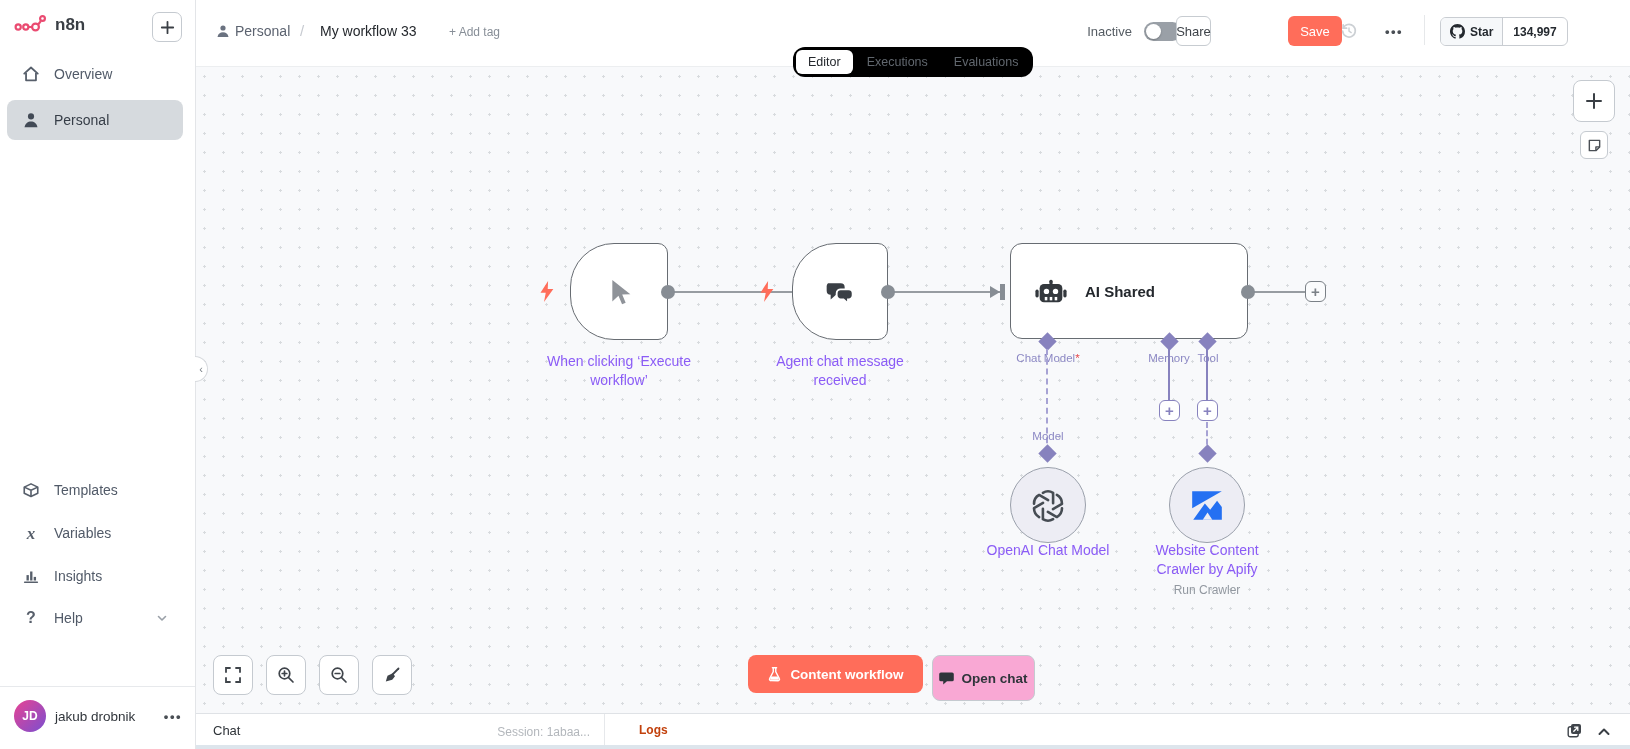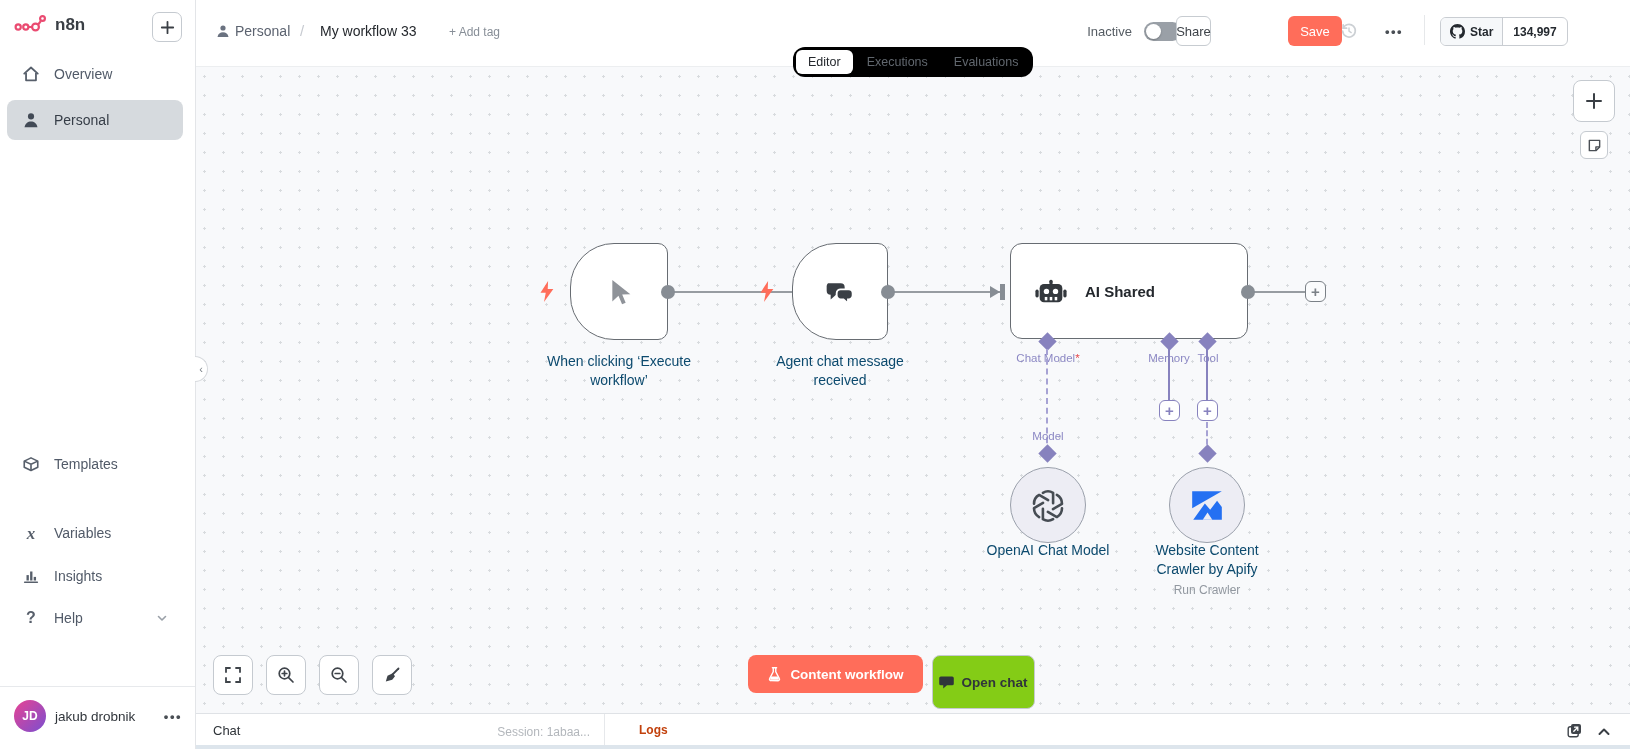--- a/index.html
+++ b/index.html
@@ -16,21 +16,21 @@
   .dot{width:14px;height:14px;border-radius:50%;background:#878d94;}
   .hline{height:2px;background:#979ca1;}
   .vlinep{width:2px;background:#8782be;}
   .dashp{width:0;border-left:2px dashed #a6a2d4;}
   .diamond{width:13px;height:13px;background:#8782be;transform:rotate(45deg);}
   .plusbox{width:21px;height:21px;border-radius:6px;background:#fff;display:flex;align-items:center;justify-content:center;
            font-size:15px;font-weight:700;line-height:1;box-sizing:border-box;cursor:pointer;}
   .plusbox.purple{border:1.7px solid #8782be;color:#8782be;}
   .plusbox.gray{border:1.7px solid #7b8187;color:#7b8187;background:#fbfcfd;}
   .portlbl{font-size:11.5px;color:#8c88c4;text-align:center;white-space:nowrap;}
-  .nodelbl{font-size:14px;line-height:19px;font-weight:500;color:#0c4a6e;text-align:center;}
+  .nodelbl{font-size:14px;line-height:19px;font-weight:500;color:#8b5cf6;text-align:center;}
   .sublbl{font-size:12px;color:#9298a0;text-align:center;}
   
   .sidebar{left:0;top:0;width:195px;height:749px;background:#fff;border-right:1px solid #e3e5e8;z-index:5;}
   .nav-item{position:absolute;left:7px;width:176px;height:40px;border-radius:8px;display:flex;align-items:center;gap:14px;
             padding:0 15px;box-sizing:border-box;color:#515a68;font-size:14px;cursor:pointer;}
   .nav-item.active{background:#d6dade;color:#363d47;}
   .nav-item .lbl{white-space:nowrap;}
   
   .tabpill{left:793px;top:47px;height:30px;background:#000000;border-radius:12px;display:flex;align-items:center;
            padding:0 3px;gap:2px;z-index:4;}
@@ -233,21 +233,21 @@
       </svg>
   </div>
 
   <button class="ab" style="left:748px;top:655px;width:175px;height:38px;background:#ff6d5a;border:none;border-radius:8px;color:#fff;font-size:13.5px;font-weight:700;display:flex;align-items:center;justify-content:center;gap:8px;cursor:pointer;font-family:'Liberation Sans',sans-serif;">
     <svg width="15" height="16" viewBox="0 0 18 18">
         <path d="M6.5 1.5h5M7.5 1.5v4.8l-4.3 8.3a1.6 1.6 0 0 0 1.4 2.4h8.8a1.6 1.6 0 0 0 1.4-2.4L10.5 6.3V1.5" fill="none" stroke="#fff" stroke-width="1.7" stroke-linecap="round" stroke-linejoin="round"></path>
         <path d="M5.2 12h7.6l1.3 2.6a.9.9 0 0 1-.8 1.3H4.7a.9.9 0 0 1-.8-1.3Z" fill="#fff"></path>
       </svg>
     <span>Content workflow</span>
   </button>
-  <button class="ab" style="left:932px;top:655px;width:103px;height:54px;background:#84cc16;border:1px solid #c5cad0;border-radius:8px;color:#30353b;font-size:13.5px;font-weight:700;display:flex;align-items:center;justify-content:center;gap:7px;cursor:pointer;font-family:'Liberation Sans',sans-serif;">
+  <button class="ab" style="left:932px;top:655px;width:103px;height:46px;background:#f9a8d4;border:1px solid #c5cad0;border-radius:8px;color:#30353b;font-size:13.5px;font-weight:700;display:flex;align-items:center;justify-content:center;gap:7px;cursor:pointer;font-family:'Liberation Sans',sans-serif;">
     <svg width="15" height="14" viewBox="0 0 16 15">
         <path d="M2 1.5h12a1.8 1.8 0 0 1 1.8 1.8v6a1.8 1.8 0 0 1-1.8 1.8H8.5L4.5 14.5v-3.4H2A1.8 1.8 0 0 1 .2 9.3v-6A1.8 1.8 0 0 1 2 1.5Z" fill="#2f343a"></path>
       </svg>
     <span>Open chat</span>
   </button>
 
   <div class="ab bbar"></div>
   <span class="ab" style="left:213px;top:723px;font-size:13px;font-weight:400;color:#2e3338;cursor:pointer;">Chat</span>
   <span class="ab" style="left:420px;top:725px;width:170px;text-align:right;font-size:12px;color:#b3b7bc;">Session: 1abaa...</span>
   <div class="ab" style="left:604px;top:714px;width:1px;height:35px;background:#e6e8eb;"></div>
@@ -293,21 +293,21 @@
       <span class="lbl">Overview</span>
     </div>
     <div class="nav-item active" style="top:100px;">
       <svg width="18" height="18" viewBox="0 0 20 20">
           <circle cx="10" cy="6" r="3.4" fill="#424a56"></circle>
           <path d="M2.8 18c.7-4.4 3.8-6.4 7.2-6.4s6.5 2 7.2 6.4Z" fill="#424a56"></path>
         </svg>
       <span class="lbl">Personal</span>
     </div>
 
-    <div class="nav-item" style="top:444px;">
+    <div class="nav-item" style="top:470px;">
       <svg width="18" height="18" viewBox="0 0 20 20">
           <path d="M2.5 6.8 10 3.2l7.5 3.6v6.8L10 17.2l-7.5-3.6Z" fill="none" stroke="#575f6b" stroke-width="1.8" stroke-linejoin="round"></path>
           <path d="M2.5 6.8 10 10.2l7.5-3.4M10 10.2v7" fill="none" stroke="#575f6b" stroke-width="1.8" stroke-linejoin="round"></path>
         </svg>
       <span class="lbl">Templates</span>
     </div>
     <div class="nav-item" style="top:513px;">
       <span style="width:18px;text-align:center;font-family:'Liberation Serif',serif;font-style:italic;font-weight:700;font-size:17px;color:#575f6b;line-height:1;">x</span>
       <span class="lbl">Variables</span>
     </div>

